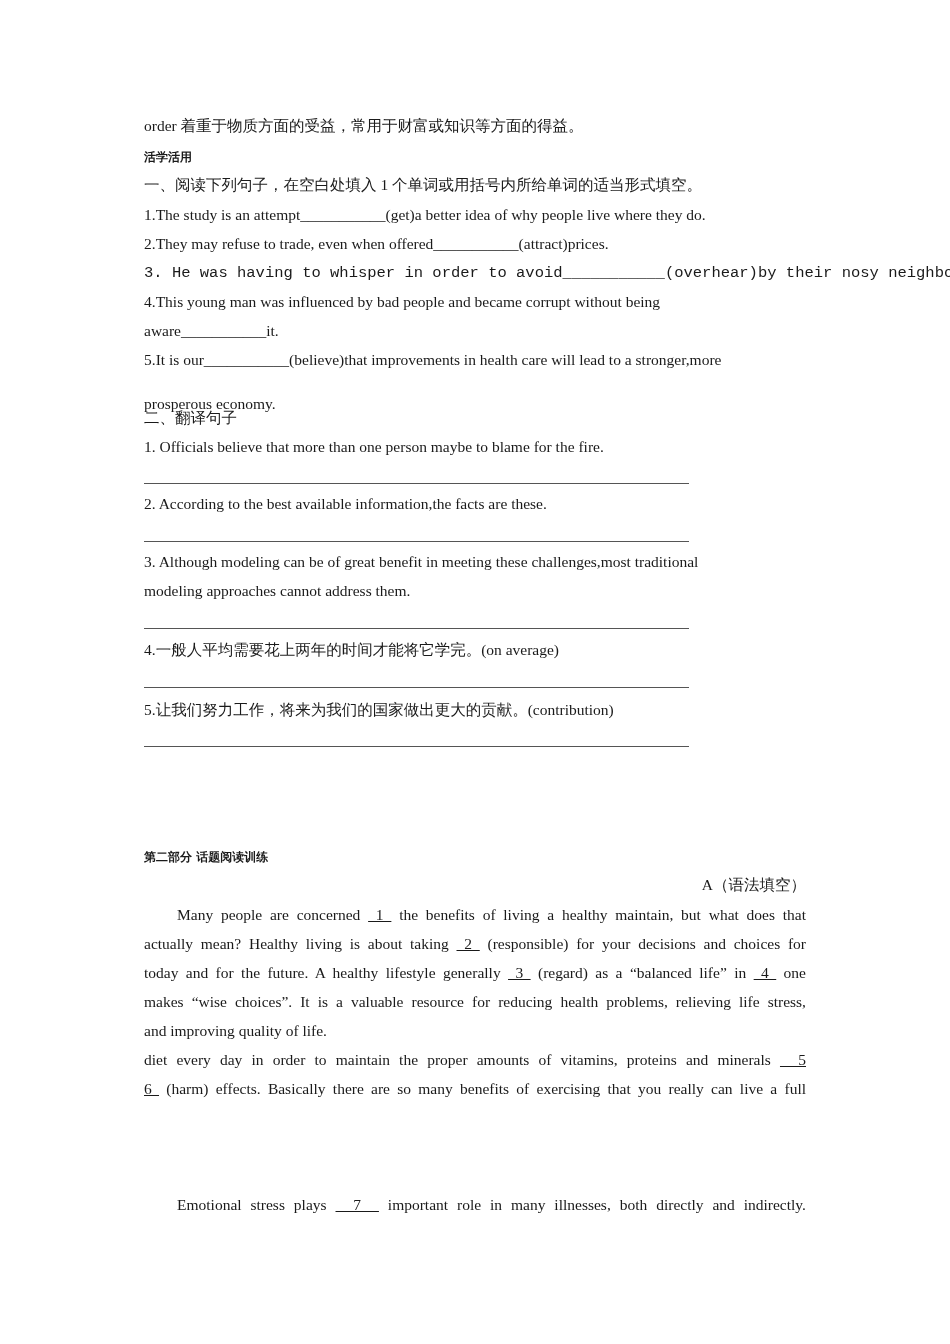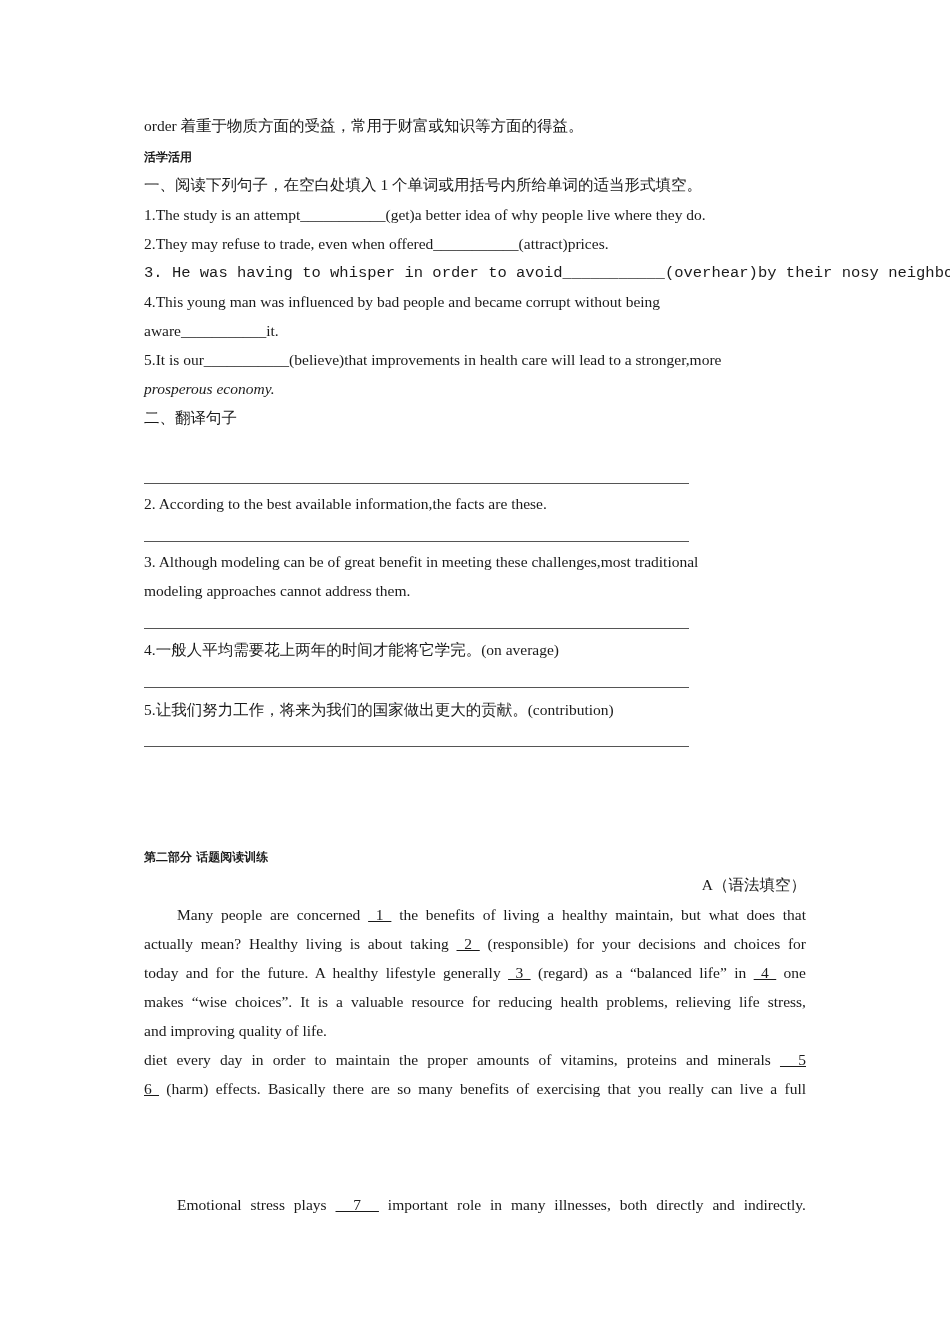--- a/index.html
+++ b/index.html
@@ -87,24 +87,25 @@
   <div class="line" style="top:263px;font-family:Liberation Mono, monospace;">
     <span>3. He was having to whisper in order to avoid</span><span class="fill">___________</span><span>(overhear)by their nosy neighbors.</span>
   </div>
   <div class="line" style="top:292px;">4.This young man was influenced by bad people and became corrupt without being</div>
   <div class="line" style="top:321px;">
     <span>aware</span><span class="fill">___________</span><span>it.</span>
   </div>
   <div class="line" style="top:350px;">
     <span>5.It is our</span><span class="fill">___________</span><span>(believe)that improvements in health care will lead to a stronger,more</span>
   </div>
-  <div class="line" style="top:379px;font-style:italic;">prosperous economy.</div>
+  <div class="line" style="top:394px;">prosperous economy.</div>
 
   <div class="line" style="top:408px;">二、翻译句子</div>
 
+  <div class="line" style="top:437px;">1. Officials believe that more than one person maybe to blame for the fire.</div>
   <div class="answer-line" style="top:483px;"></div>
 
   <div class="line" style="top:494px;">2. According to the best available information,the facts are these.</div>
   <div class="answer-line" style="top:541px;"></div>
 
   <div class="line" style="top:552px;">3. Although modeling can be of great benefit in meeting these challenges,most traditional</div>
   <div class="line" style="top:581px;">modeling approaches cannot address them.</div>
   <div class="answer-line" style="top:628px;"></div>
 
   <div class="line" style="top:640px;">4.一般人平均需要花上两年的时间才能将它学完。(on average)</div>

